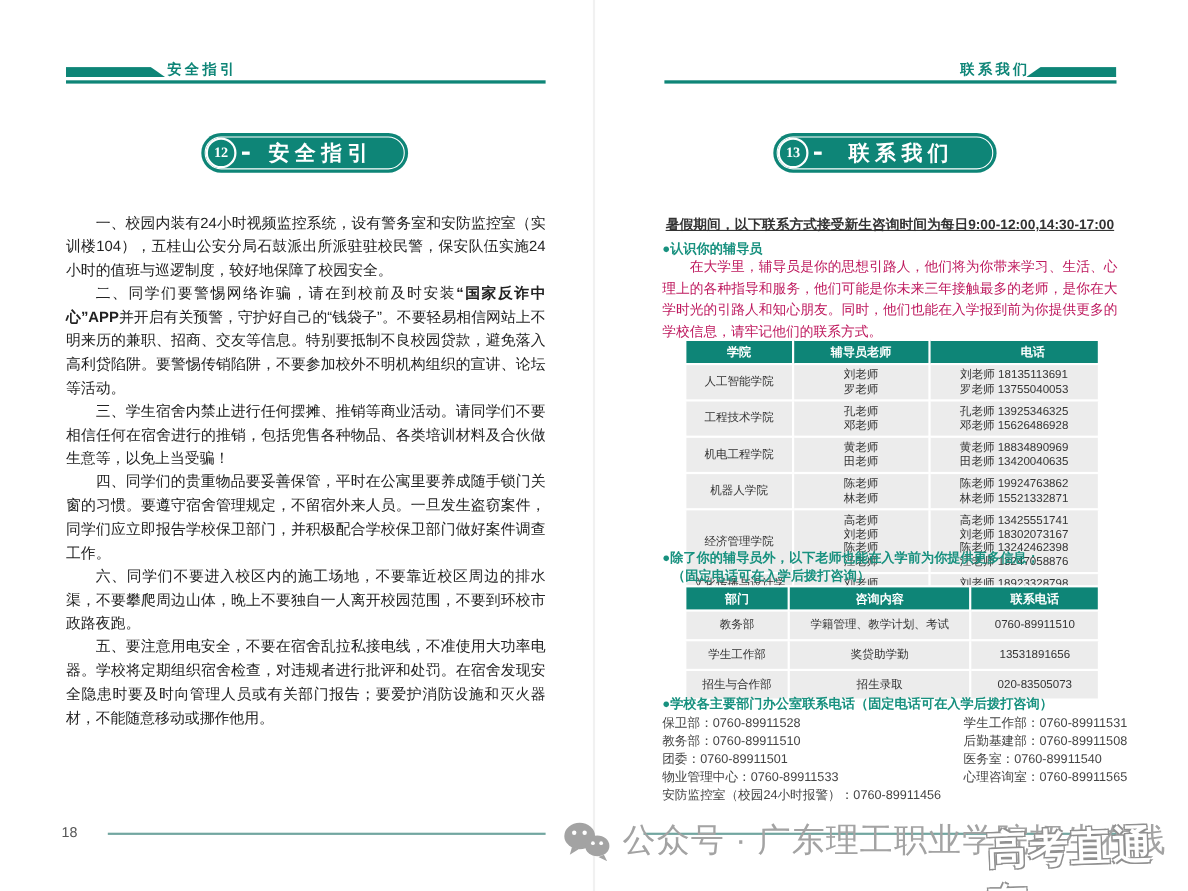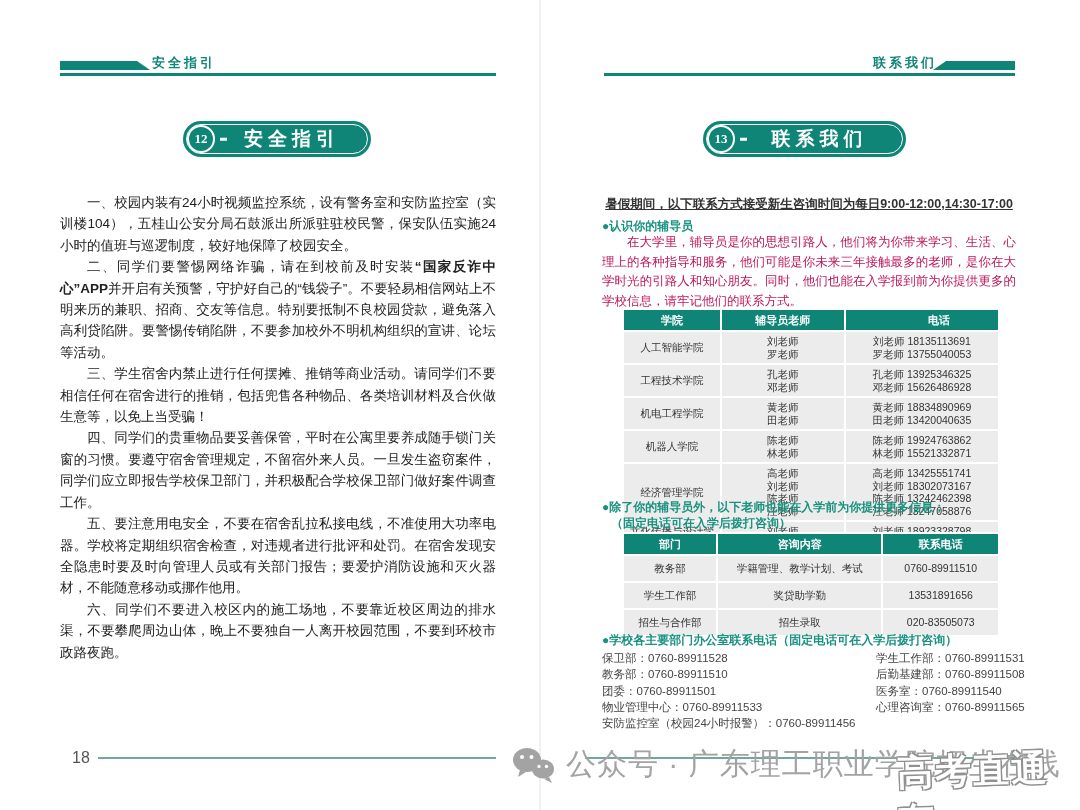--- a/index.html
+++ b/index.html
@@ -52,21 +52,21 @@
   .tbl2 td{height:19px;}
 
   .bullet2{left:602px;top:499px;width:418px;}
   .bullet2 .l2{padding-left:9px;}
   .bullet3{left:602px;top:632px;width:418px;}
   .contacts{top:650px;font-size:11.5px;line-height:16.3px;color:#444;white-space:nowrap;}
   .contacts-left{left:602px;}
   .contacts-right{left:876px;}
 
   
-  .pagenum{left:72px;top:749px;font-size:16px;color:#555;}
+  .pagenum{left:56px;top:749px;font-size:13px;color:#555;}
   .footline{top:757px;height:2px;background:#72A6A0;}
   .footline-left{left:98px;width:398px;}
   .footline-right{left:585px;width:430px;}
 
   
   .watermark{left:512px;top:744px;display:flex;align-items:center;gap:10px;color:#A3A3A3;font-size:30px;
     letter-spacing:1px;white-space:nowrap;}
   .overlay-brand{left:898px;top:746px;font-size:36px;font-weight:bold;color:#fff;letter-spacing:2px;
     transform:rotate(-2deg);
     text-shadow:-1.3px -1.3px 0 #909090,1.3px -1.3px 0 #909090,-1.3px 1.3px 0 #909090,1.3px 1.3px 0 #909090;}
@@ -85,22 +85,22 @@
     <span class="num">12</span>
     <span class="dash"></span>
     <span class="ttl">安全指引</span>
   </div>
 
   <div class="abs body-text">
       <p><span>一、校园内装有24小时视频监控系统，设有警务室和安防监控室（实训楼104），五桂山公安分局石鼓派出所派驻驻校民警，保安队伍实施24小时的值班与巡逻制度，较好地保障了校园安全。</span></p>
       <p><span>二、同学们要警惕网络诈骗，请在到校前及时安装</span><span class="b">“国家反诈中心”APP</span><span>并开启有关预警，守护好自己的“钱袋子”。不要轻易相信网站上不明来历的兼职、招商、交友等信息。特别要抵制不良校园贷款，避免落入高利贷陷阱。要警惕传销陷阱，不要参加校外不明机构组织的宣讲、论坛等活动。</span></p>
       <p><span>三、学生宿舍内禁止进行任何摆摊、推销等商业活动。请同学们不要相信任何在宿舍进行的推销，包括兜售各种物品、各类培训材料及合伙做生意等，以免上当受骗！</span></p>
       <p><span>四、同学们的贵重物品要妥善保管，平时在公寓里要养成随手锁门关窗的习惯。要遵守宿舍管理规定，不留宿外来人员。一旦发生盗窃案件，同学们应立即报告学校保卫部门，并积极配合学校保卫部门做好案件调查工作。</span></p>
+      <p><span>六、同学们不要进入校区内的施工场地，不要靠近校区周边的排水渠，不要攀爬周边山体，晚上不要独自一人离开校园范围，不要到环校市政路夜跑。</span></p>
       <p><span>五、要注意用电安全，不要在宿舍乱拉私接电线，不准使用大功率电器。学校将定期组织宿舍检查，对违规者进行批评和处罚。在宿舍发现安全隐患时要及时向管理人员或有关部门报告；要爱护消防设施和灭火器材，不能随意移动或挪作他用。</span></p>
-      <p><span>六、同学们不要进入校区内的施工场地，不要靠近校区周边的排水渠，不要攀爬周边山体，晚上不要独自一人离开校园范围，不要到环校市政路夜跑。</span></p>
     </div>
 
   <div class="abs pagenum">18</div>
   <div class="abs footline footline-left"></div>
 </div>
 
 <div>
   <div class="abs hd-line" style="left:604px;width:411px;"></div>
   <div class="abs hd-label" style="left:873px;">联系我们</div>
   <div class="abs hd-bar hd-bar-right"></div>

